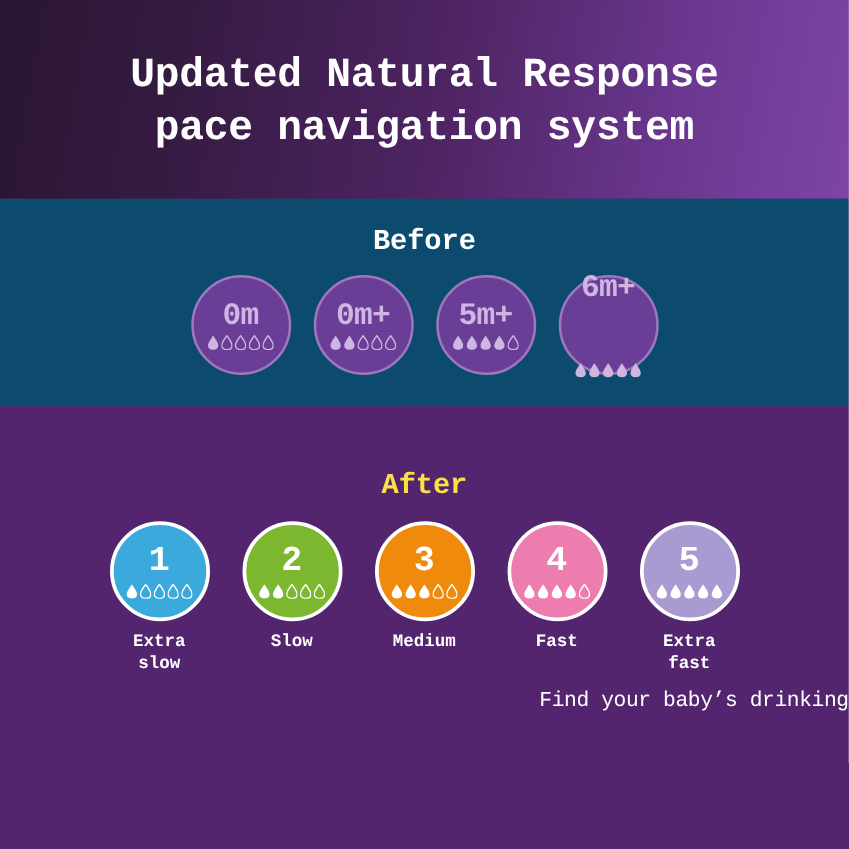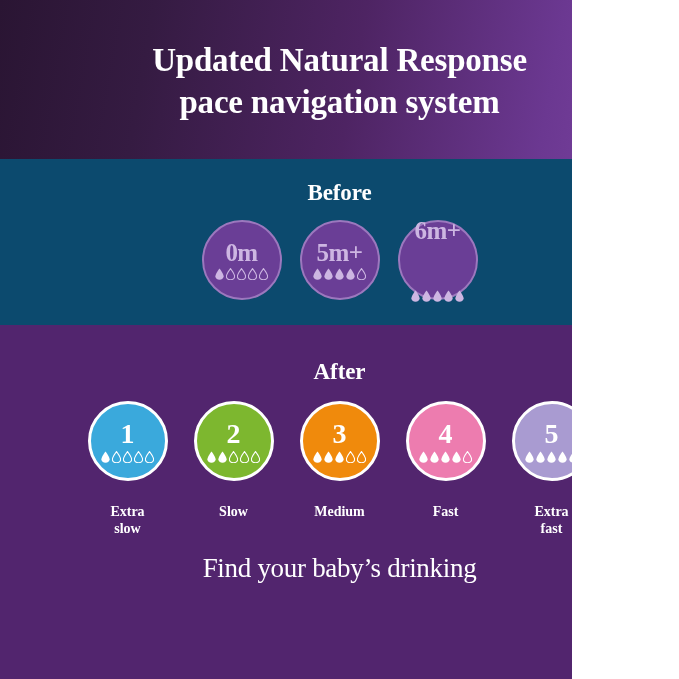--- a/index.html
+++ b/index.html
@@ -2,24 +2,24 @@
 <html><head>
 <meta charset="utf-8">
 <style>
   html, body {
     margin: 0;
     padding: 0;
     background: #ffffff;
   }
   .poster {
     position: relative;
-    width: 572px;
+    width: 679px;
     height: 679px;
     overflow: hidden;
-    font-family: Liberation Serif, serif;
+    font-family: Liberation Mono, monospace;
     background: #52256E;
   }
 
   
   .header {
     position: absolute;
     left: 0; top: 0;
     width: 679px;
     height: 159px;
     background: linear-gradient(100deg, #2A1533 0%, #351B42 22%, #4E2463 52%, #6B3891 80%, #7E45A4 100%);
@@ -98,24 +98,24 @@
   
   .after-section {
     position: absolute;
     left: 0; top: 325px;
     width: 679px;
     height: 354px;
     background: #52256E;
   }
   .after-heading {
     text-align: center;
-    color: #ffffff;
+    color: #fde047;
     font-size: 23px;
     font-weight: bold;
-    padding-top: 34px;
+    padding-top: 50px;
     letter-spacing: -0.1px;
   }
   .after-row {
     display: flex;
     justify-content: center;
     align-items: flex-start;
     gap: 22px;
     margin-top: 16px;
   }
   .after-item {
@@ -136,21 +136,21 @@
     justify-content: center;
   }
   .after-circle .num {
     color: #ffffff;
     font-size: 28px;
     font-weight: bold;
     line-height: 1;
     margin-bottom: 3px;
   }
   .after-label {
-    margin-top: 22px;
+    margin-top: 9px;
     color: #ffffff;
     font-size: 14px;
     font-weight: bold;
     text-align: center;
     line-height: 1.22;
     white-space: pre-line;
   }
 
   
   .drops {
@@ -165,23 +165,23 @@
     display: block;
   }
   .drop svg { display: block; width: 9px; height: 12px; }
 
   
   .footer-text {
     position: absolute;
     left: 0;
     top: 551px;
     width: 679px;
-    text-align: center;
+    text-align: right;
     color: #ffffff;
-    font-size: 27px;
+    font-size: 17px;
     font-weight: normal;
     line-height: 1.32;
     letter-spacing: -0.3px;
   }
   .footer-text .ln { display: block; }
 </style>
 </head>
 <body>
 
 <div class="poster">
@@ -200,20 +200,50 @@
           <div class="age" style="color: rgb(205, 182, 226);">0m</div>
           <div class="drops">
             <span class="drop">
               <svg viewBox="0 0 9 12" xmlns="http://www.w3.org/2000/svg">
                 <path d="M4.5 0.6 C4.5 0.6 8.6 5.9 8.6 8.3 C8.6 10.6 6.8 11.7 4.5 11.7 C2.2 11.7 0.4 10.6 0.4 8.3 C0.4 5.9 4.5 0.6 4.5 0.6 Z" fill="#CDB6E2"></path>
               </svg>
             </span>
             <span class="drop">
               <svg viewBox="0 0 9 12" xmlns="http://www.w3.org/2000/svg">
                 <path d="M4.5 0.6 C4.5 0.6 8.6 5.9 8.6 8.3 C8.6 10.6 6.8 11.7 4.5 11.7 C2.2 11.7 0.4 10.6 0.4 8.3 C0.4 5.9 4.5 0.6 4.5 0.6 Z" fill="none" stroke="#CDB6E2" stroke-width="1.1"></path>
+              </svg>
+            </span>
+            <span class="drop">
+              <svg viewBox="0 0 9 12" xmlns="http://www.w3.org/2000/svg">
+                <path d="M4.5 0.6 C4.5 0.6 8.6 5.9 8.6 8.3 C8.6 10.6 6.8 11.7 4.5 11.7 C2.2 11.7 0.4 10.6 0.4 8.3 C0.4 5.9 4.5 0.6 4.5 0.6 Z" fill="none" stroke="#CDB6E2" stroke-width="1.1"></path>
+              </svg>
+            </span>
+            <span class="drop">
+              <svg viewBox="0 0 9 12" xmlns="http://www.w3.org/2000/svg">
+                <path d="M4.5 0.6 C4.5 0.6 8.6 5.9 8.6 8.3 C8.6 10.6 6.8 11.7 4.5 11.7 C2.2 11.7 0.4 10.6 0.4 8.3 C0.4 5.9 4.5 0.6 4.5 0.6 Z" fill="none" stroke="#CDB6E2" stroke-width="1.1"></path>
+              </svg>
+            </span>
+            <span class="drop">
+              <svg viewBox="0 0 9 12" xmlns="http://www.w3.org/2000/svg">
+                <path d="M4.5 0.6 C4.5 0.6 8.6 5.9 8.6 8.3 C8.6 10.6 6.8 11.7 4.5 11.7 C2.2 11.7 0.4 10.6 0.4 8.3 C0.4 5.9 4.5 0.6 4.5 0.6 Z" fill="none" stroke="#CDB6E2" stroke-width="1.1"></path>
+              </svg>
+            </span>
+          </div>
+        </div>
+        <div class="before-circle" style="background: rgb(106, 62, 150); border-color: rgb(156, 120, 190);">
+          <div class="age" style="color: rgb(205, 182, 226);">0m+</div>
+          <div class="drops">
+            <span class="drop">
+              <svg viewBox="0 0 9 12" xmlns="http://www.w3.org/2000/svg">
+                <path d="M4.5 0.6 C4.5 0.6 8.6 5.9 8.6 8.3 C8.6 10.6 6.8 11.7 4.5 11.7 C2.2 11.7 0.4 10.6 0.4 8.3 C0.4 5.9 4.5 0.6 4.5 0.6 Z" fill="#CDB6E2"></path>
+              </svg>
+            </span>
+            <span class="drop">
+              <svg viewBox="0 0 9 12" xmlns="http://www.w3.org/2000/svg">
+                <path d="M4.5 0.6 C4.5 0.6 8.6 5.9 8.6 8.3 C8.6 10.6 6.8 11.7 4.5 11.7 C2.2 11.7 0.4 10.6 0.4 8.3 C0.4 5.9 4.5 0.6 4.5 0.6 Z" fill="#CDB6E2"></path>
               </svg>
             </span>
             <span class="drop">
               <svg viewBox="0 0 9 12" xmlns="http://www.w3.org/2000/svg">
                 <path d="M4.5 0.6 C4.5 0.6 8.6 5.9 8.6 8.3 C8.6 10.6 6.8 11.7 4.5 11.7 C2.2 11.7 0.4 10.6 0.4 8.3 C0.4 5.9 4.5 0.6 4.5 0.6 Z" fill="none" stroke="#CDB6E2" stroke-width="1.1"></path>
               </svg>
             </span>
             <span class="drop">
               <svg viewBox="0 0 9 12" xmlns="http://www.w3.org/2000/svg">
                 <path d="M4.5 0.6 C4.5 0.6 8.6 5.9 8.6 8.3 C8.6 10.6 6.8 11.7 4.5 11.7 C2.2 11.7 0.4 10.6 0.4 8.3 C0.4 5.9 4.5 0.6 4.5 0.6 Z" fill="none" stroke="#CDB6E2" stroke-width="1.1"></path>

